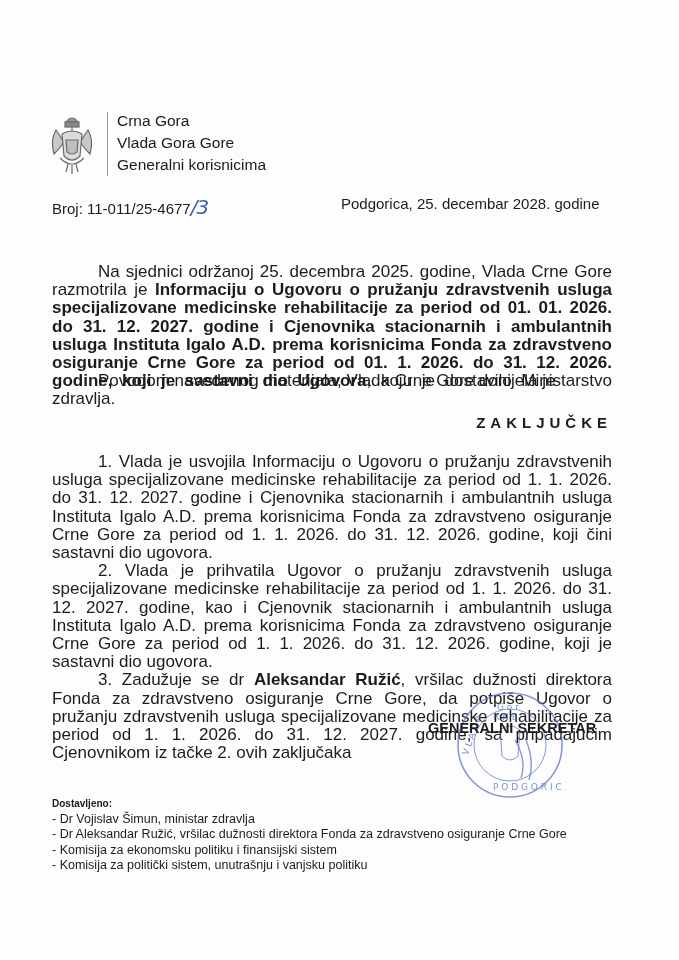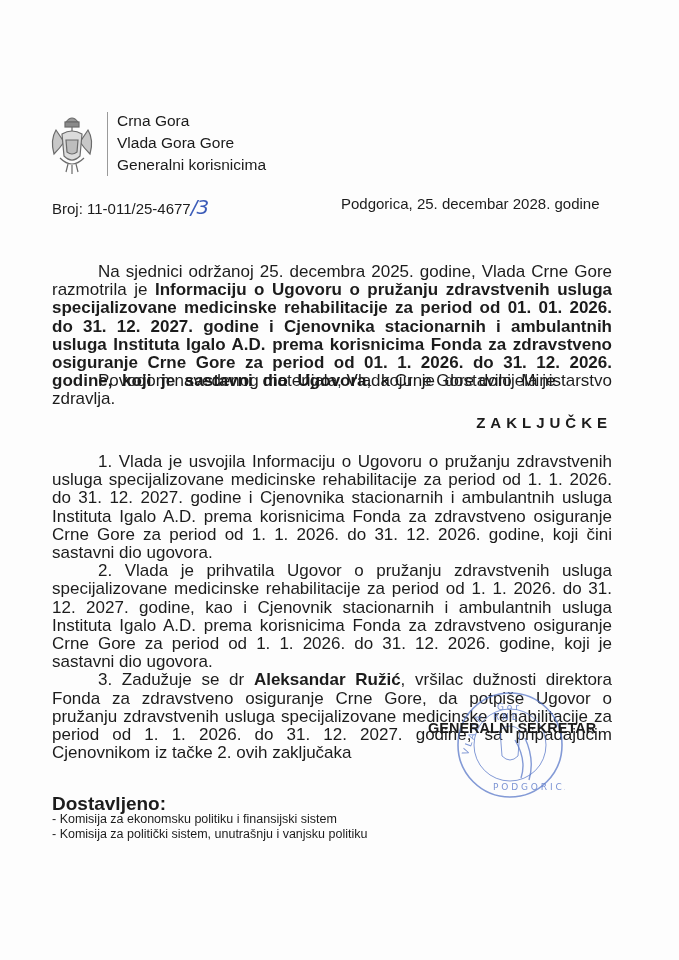--- a/index.html
+++ b/index.html
@@ -23,21 +23,21 @@
     .p1 { top: 263px; }
     .p1 .indent, .item .indent { display: inline-block; width: 46px; }
     .p2 { top: 372px; }
     .title { left: 52px; width: 560px; top: 414px; text-align: right; font-weight: bold; font-size: 15px; letter-spacing: 5px; }
     .items { top: 453px; }
     .item { margin: 0; }
     .b { font-weight: bold; }
     .sig { left: 428px; top: 720px; text-align: center; font-weight: bold; font-size: 14.5px; line-height: 17px; }
     .stamp { left: 455px; top: 690px; width: 110px; height: 110px; }
     .dost { left: 52px; top: 796px; font-size: 12.5px; line-height: 15.5px; }
-    .dost .hd { font-weight: bold; font-size: 19px; }
+    .dost .hd { font-weight: bold; font-size: 10px; }
   </style>
 </head>
 <body>
 
 <div class="abs emblem">
   <svg width="52" height="66" viewBox="0 0 52 66">
     <g fill="none" stroke="#6b6b6b" stroke-width="1.2">
       <path d="M20 10 Q26 2 32 10 Z" fill="#9a9a9a"></path>
       <rect x="19" y="10" width="14" height="5" fill="#8a8a8a"></rect>
       <path d="M26 15 L26 20"></path>
@@ -96,15 +96,17 @@
     </g>
   </svg>
 </div>
 
 <div class="abs sig">
   <div>GENERALNI SEKRETAR</div>
 </div>
 
 <div class="abs dost">
   <div class="hd">Dostavljeno:</div>
+  <div>- Dr Vojislav Šimun, ministar zdravlja</div>
+  <div>- Dr Aleksandar Ružić, vršilac dužnosti direktora Fonda za zdravstveno osiguranje Crne Gore</div>
   <div>- Komisija za ekonomsku politiku i finansijski sistem</div>
   <div>- Komisija za politički sistem, unutrašnju i vanjsku politiku</div>
 </div>
 
 </body></html>

